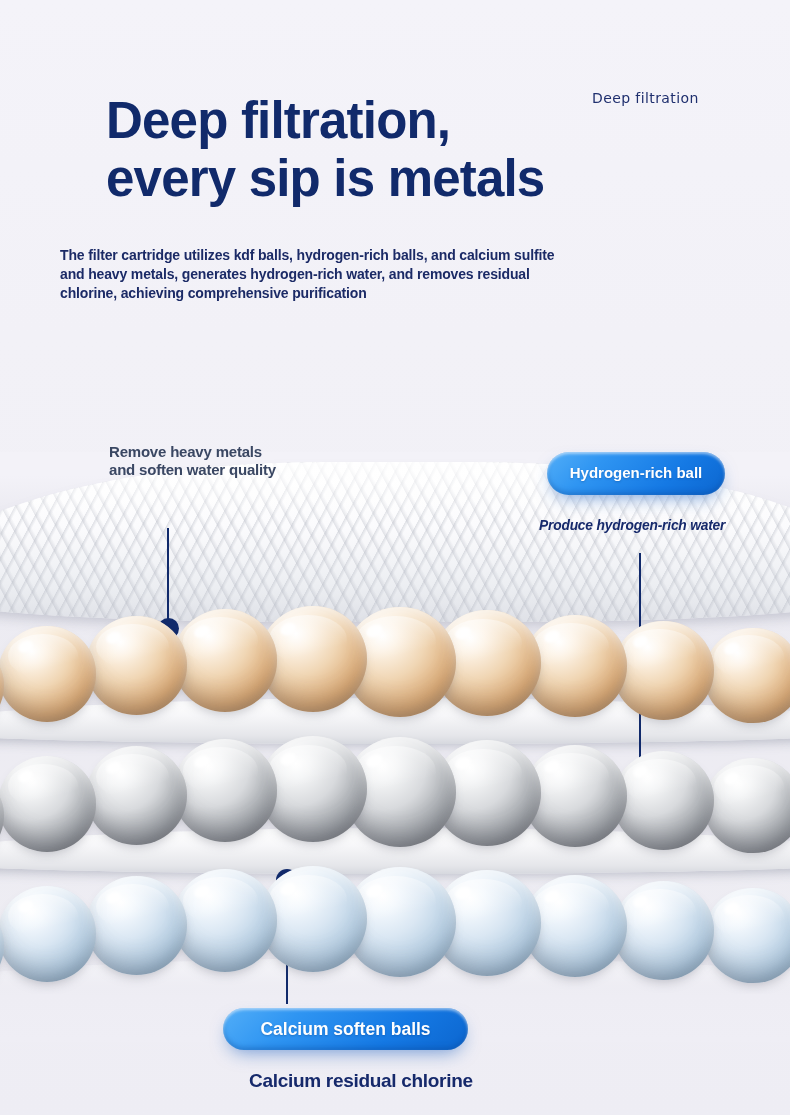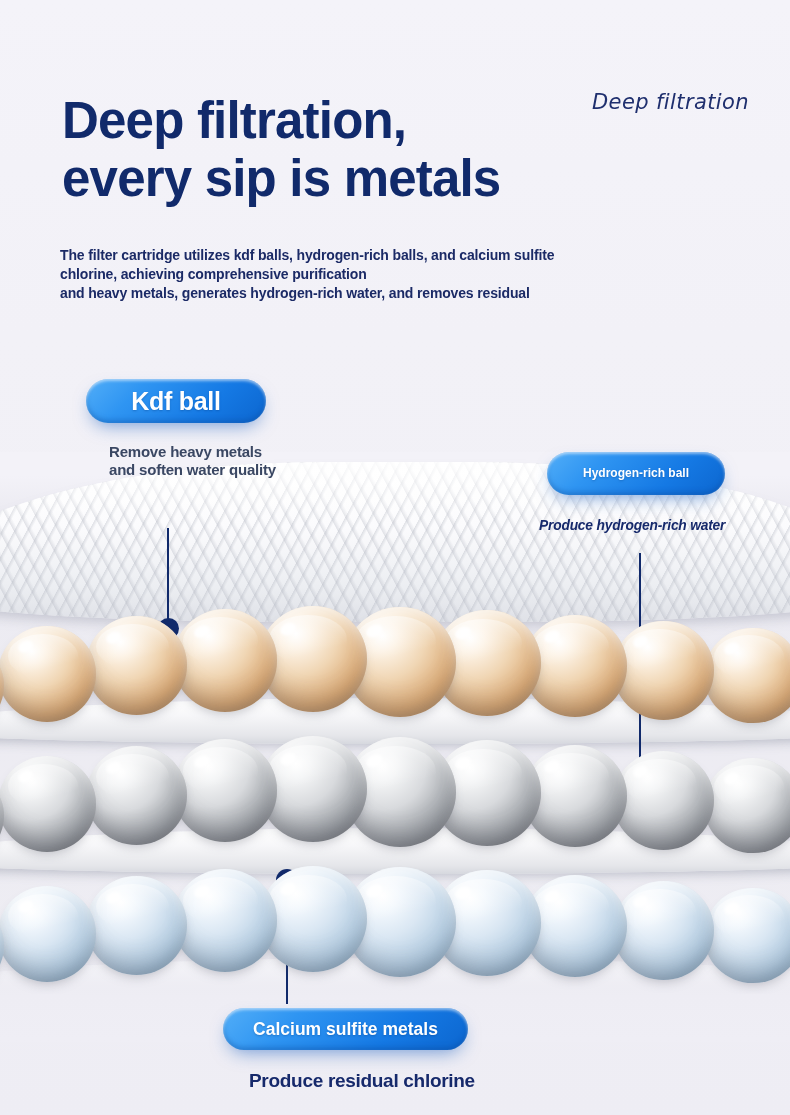--- a/index.html
+++ b/index.html
@@ -16,33 +16,32 @@
   #page {
     position:absolute; inset:0;
     background:linear-gradient(180deg,#f4f3f9 0%,#f2f1f7 30%,#f1f0f6 58%,#eeedf4 100%);
   }
 
   
   #header { position:absolute; left:0; top:0; width:790px; height:345px; }
 
   #eyebrow {
     position:absolute; left:592px; top:90px;
-    font-size:21px; font-weight:400; letter-spacing:.4px;
+    font-size:14px; font-weight:400; letter-spacing:.4px;
     color:#1f2f6e; white-space:nowrap;
     font-family:"DejaVu Sans", sans-serif;
-    font-style:italic;
   }
 
   #headline {
     position:absolute; left:62px; top:96px;
     width:620px;
     font-size:51px; line-height:.98; font-weight:700;
     letter-spacing:-.8px; color:#112a6b;
   }
-  #headline .ln { display:block; }
+  #headline .ln { display:block;margin-left:44px; }
   #headline .ln2 { margin-top:8px; }
 
   #paragraph {
     position:absolute; left:60px; top:246px;
     width:672px;
     font-size:14px; line-height:1.37; font-weight:700;
     letter-spacing:-.15px; color:#1b2a66;
   }
   #paragraph .pl { display:block; white-space:nowrap; }
 
@@ -135,21 +134,21 @@
     color:#ffffff; font-weight:700;
     border-radius:999px;
     background:linear-gradient(135deg,#52aef8 0%,#2f95f2 28%,#1579e4 68%,#0c66cf 100%);
     box-shadow:0 8px 18px -6px rgba(22,92,190,.58),
                inset 0 2px 3px rgba(255,255,255,.55),
                inset 0 -3px 5px rgba(9,70,150,.35);
     text-shadow:0 1px 2px rgba(10,60,130,.35);
   }
 
   #pill-kdf { left:86px; top:379px; width:180px; height:44px; font-size:25px; letter-spacing:-.3px; }
-  #pill-h2  { left:547px; top:452px; width:178px; height:43px; font-size:12px; line-height:1.12; }
+  #pill-h2  { left:547px; top:452px; width:178px; height:43px; font-size:15px; line-height:1.12; }
   #pill-ca  { left:223px; top:1008px; width:245px; height:42px; font-size:17.5px; }
 
   
   .caption { position:absolute; color:#2b3a5e; font-weight:700; }
 
   #cap-kdf {
     left:109px; top:443px; width:170px;
     font-size:15px; line-height:1.18; letter-spacing:-.2px;
     color:#3a4763;
   }
@@ -191,22 +190,22 @@
 
     <div id="eyebrow">Deep filtration</div>
 
     <div id="headline">
       <span class="ln ln1">Deep filtration,</span>
       <span class="ln ln2">every sip is metals</span>
     </div>
 
     <div id="paragraph">
       <span class="pl">The filter cartridge utilizes kdf balls, hydrogen-rich balls, and calcium sulfite</span>
+      <span class="pl">and heavy metals, generates hydrogen-rich water, and removes residual</span>
       <span class="pl">chlorine, achieving comprehensive purification</span>
-      <span class="pl">and heavy metals, generates hydrogen-rich water, and removes residual</span>
     </div>
   </div>
 
   <div id="photo">
 
     <div class="band" id="mesh"></div>
 
     <div class="band beadrow" id="row-tan" style="top:132px;">
       <div class="beads" id="beads-tan">
           <div class="bead tan" style="left: 0px; top: 56px; width: 94px; height: 92.12px; z-index: 100;"></div>
@@ -342,22 +341,21 @@
   <div class="leader-line" id="lead-kdf-v"></div>
   <div class="leader-dot" id="lead-kdf-dot"></div>
 
   <div class="leader-line" id="lead-h2-v"></div>
   <div class="leader-line" id="lead-h2-h"></div>
   <div class="leader-dot" id="lead-h2-dot"></div>
 
   <div class="leader-line" id="lead-ca-v"></div>
   <div class="leader-dot" id="lead-ca-dot"></div>
 
-  <div class="pill" id="pill-kdf">Kdf ball</div>
   <div class="caption" id="cap-kdf">Remove heavy metals and soften water quality</div>
 
   <div class="pill" id="pill-h2">Hydrogen-rich ball</div>
   <div class="caption" id="cap-h2">Produce hydrogen-rich water</div>
 
-  <div class="pill" id="pill-ca">Calcium sulfite metals</div>
-  <div class="caption" id="cap-ca">Produce residual chlorine</div>
+  <div class="pill" id="pill-ca">Calcium soften balls</div>
+  <div class="caption" id="cap-ca">Calcium residual chlorine</div>
 
 </div>
 
 </body></html>

